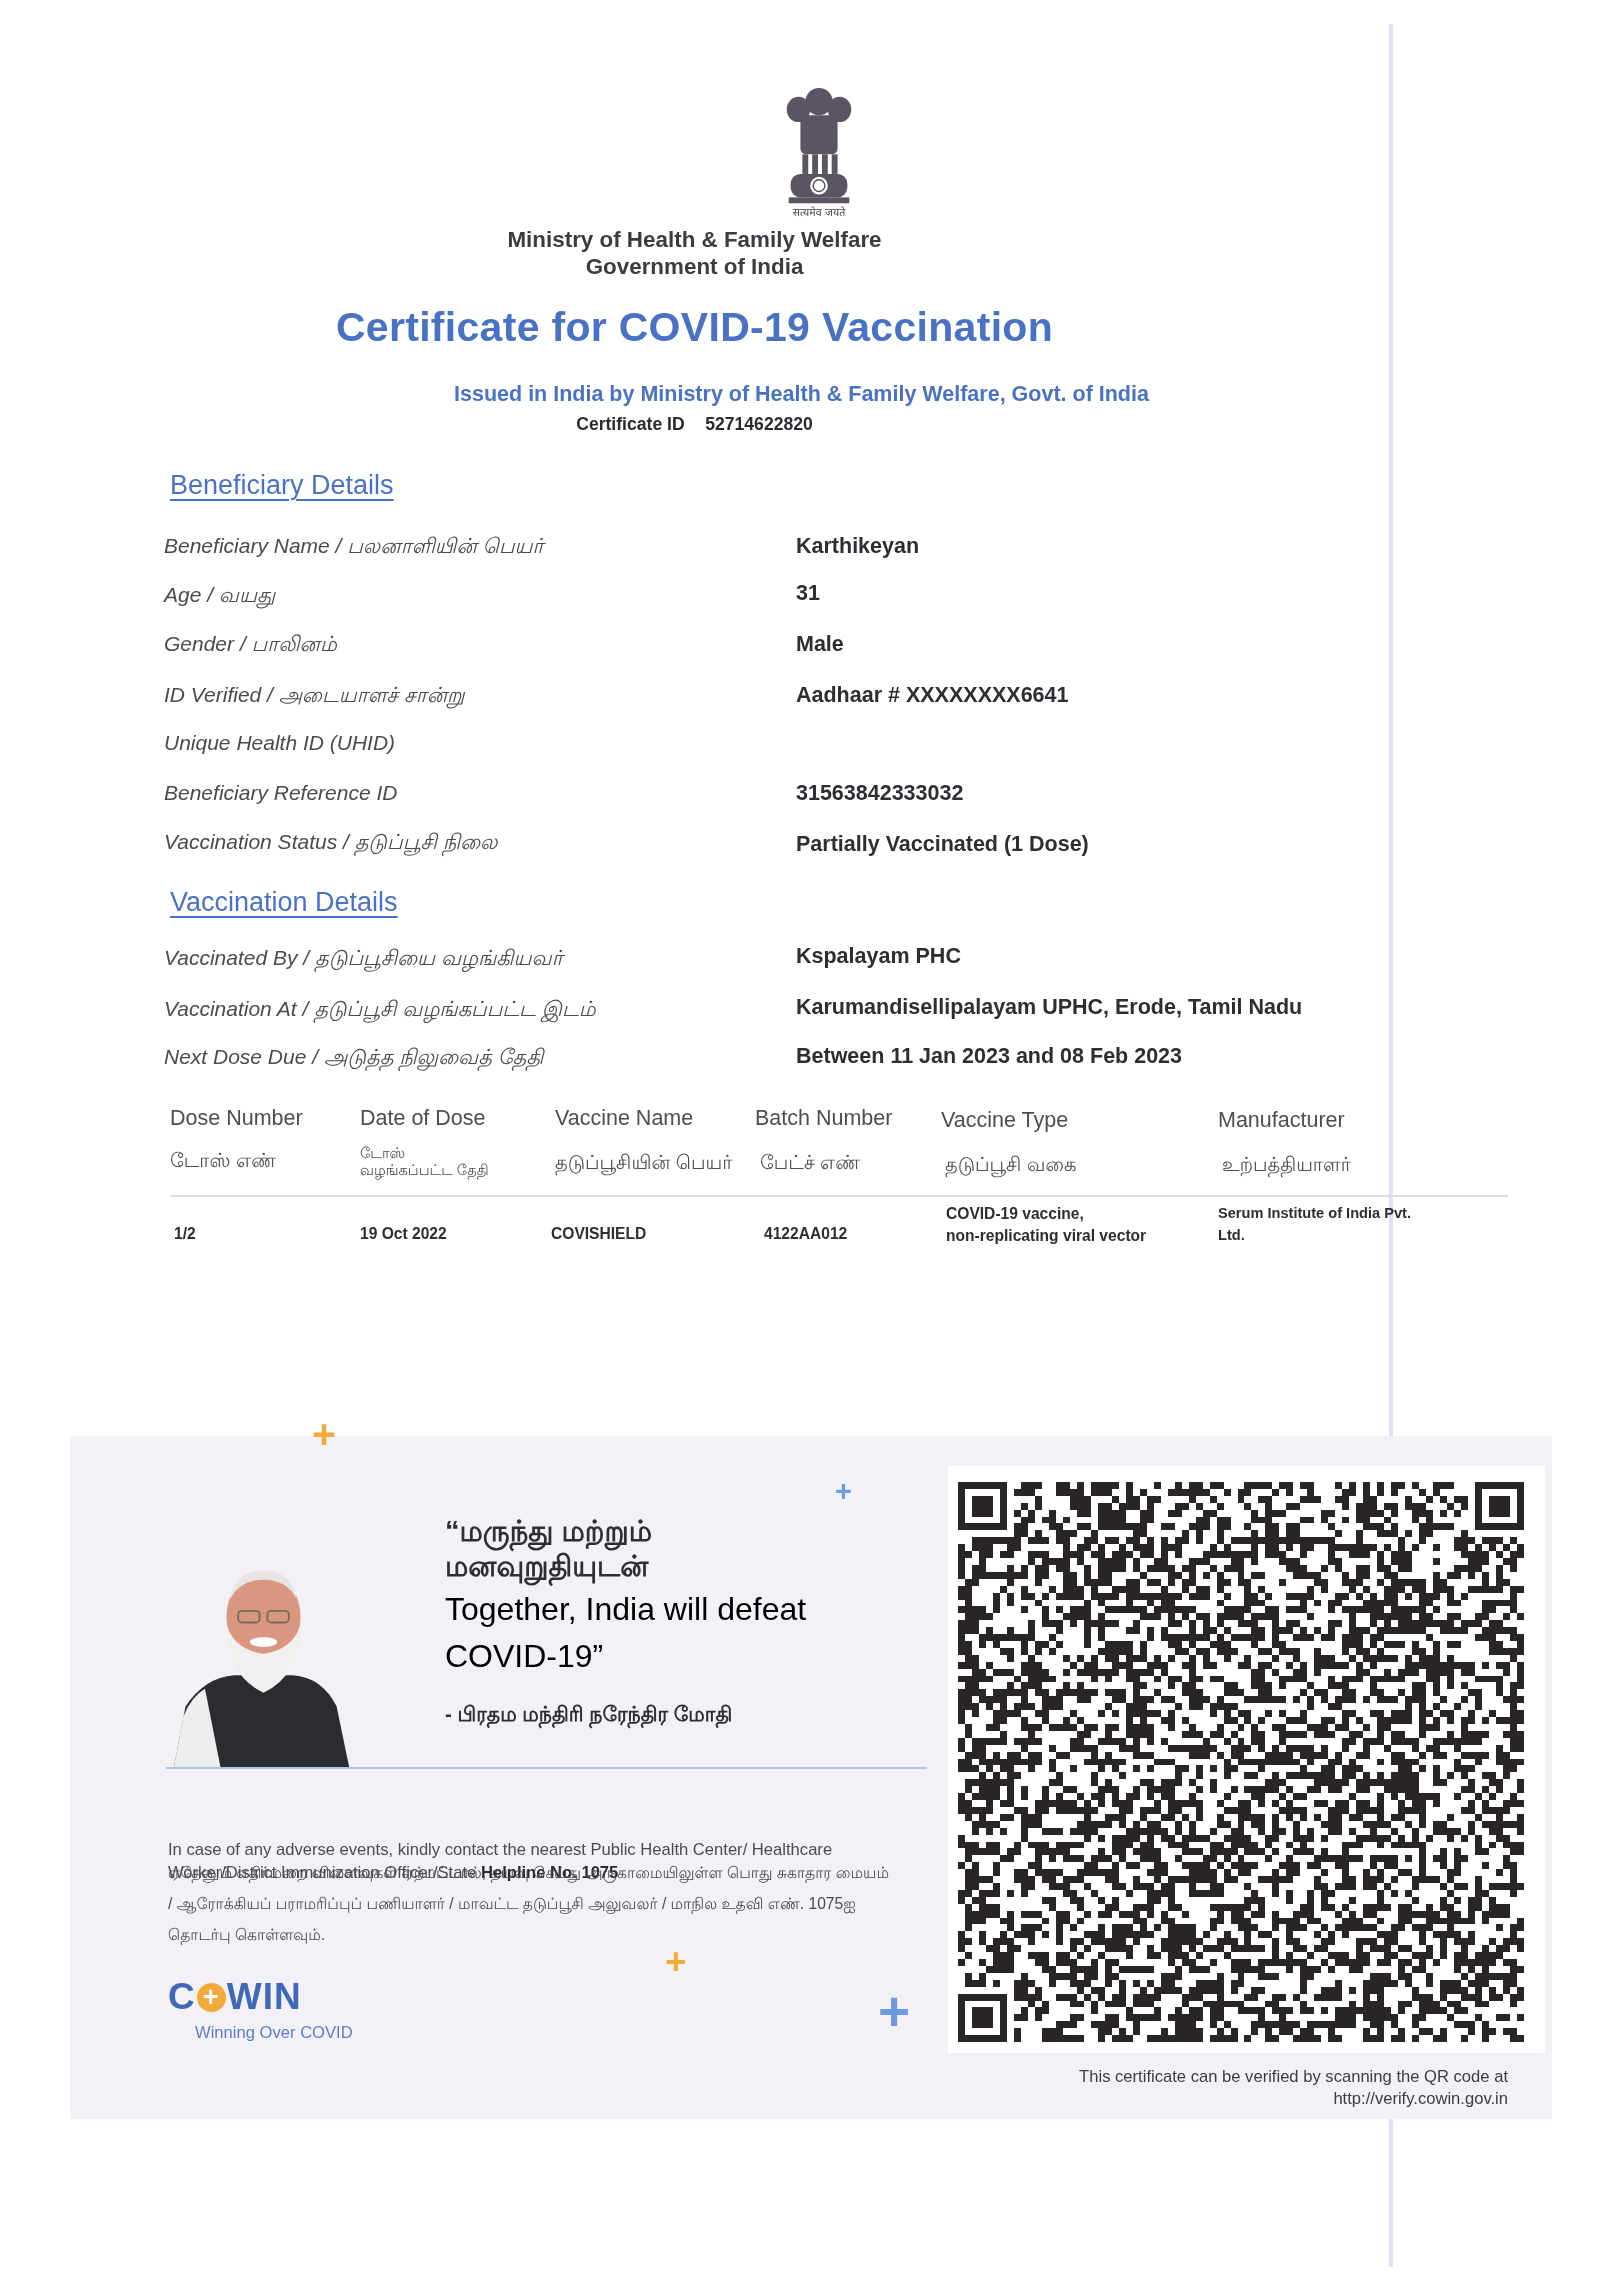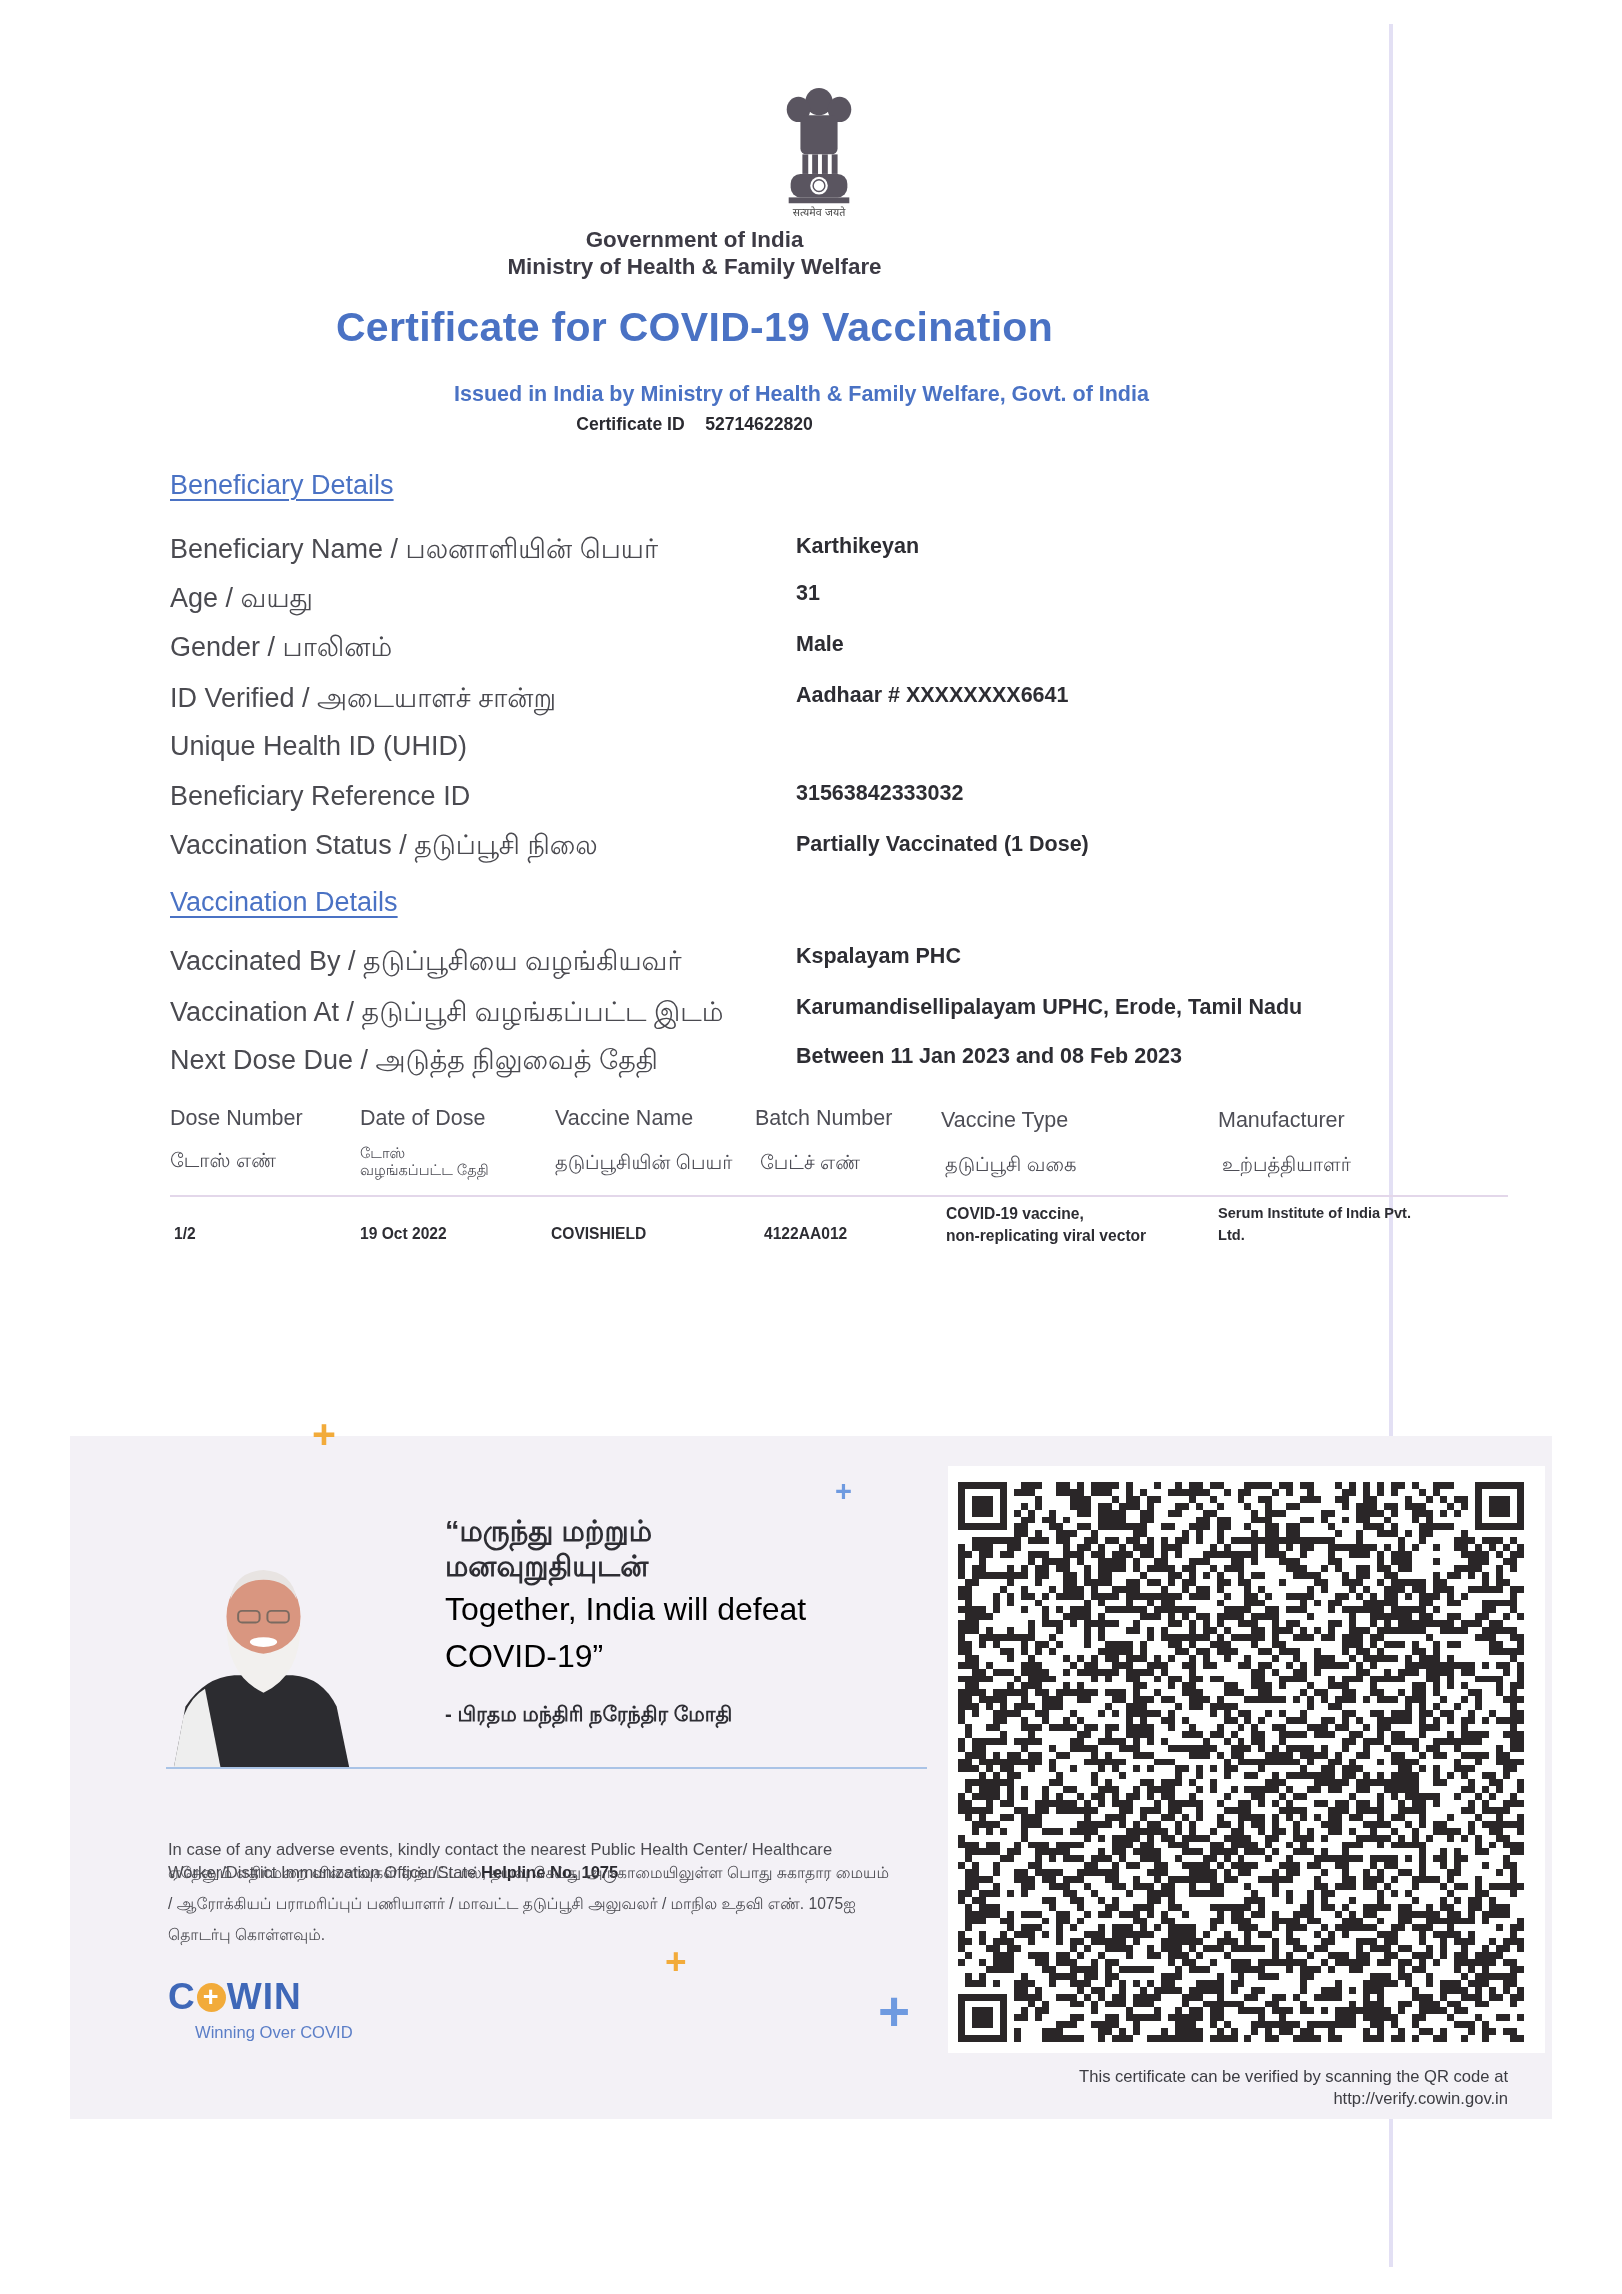--- a/index.html
+++ b/index.html
@@ -16,21 +16,21 @@
   .emblem { left: 775px; top: 80px; width: 88px; height: 137px; }
   .motto { left: 770px; top: 205px; width: 98px; text-align: center; font-family: "DejaVu Serif", serif; font-size: 10.7px; color: #444; }
   .ministry { left: 0; width: 1389px; top: 226px; text-align: center; font-size: 22.4px; font-weight: bold; color: #3c3a44; line-height: 27px; }
   .title { left: 0; width: 1389px; top: 304px; text-align: center; font-size: 41px; font-weight: bold; color: #4a72c4; letter-spacing: 0.3px; }
   .subtitle { left: 0; width: 1603px; top: 366px; text-align: center; font-size: 21.5px; font-weight: bold; color: #4a72c4; margin-top: 16px; }
   .cert-id { left: 0; width: 1389px; top: 414px; text-align: center; font-size: 17.6px; font-weight: bold; color: #2a2a30; }
   .cert-id span + span { margin-left: 15.6px; }
 
   
   .section-title { font-size: 27px; color: #4a72c4; text-decoration: underline; text-underline-offset: 4.9px; text-decoration-thickness: 2px; }
-  .row-label { position: absolute; left: 170px; font-size: 27px; color: #4a4a50; }
+  .row-label { position: absolute; left: 164px; font-size: 21px; color: #4a4a50; font-style: italic; }
   .row-value { position: absolute; left: 796px; font-size: 21.5px; font-weight: bold; color: #2d2d33; }
 
   
   .th { position: absolute; font-size: 21.5px; color: #4d4d55; }
   .th-ta { position: absolute; font-size: 19.5px; color: #4d4d55; line-height: 19.5px; }
   .th-ta.small { font-size: 14.6px; line-height: 16.6px; }
   .td { position: absolute; font-size: 15.6px; font-weight: bold; color: #2d2d33; line-height: 21.5px; }
   .tbl-divider { position: absolute; left: 170px; top: 1195px; width: 1338px; height: 2px; background: #e3d7ea; }
 
   
@@ -70,22 +70,22 @@
     <rect x="48" y="76" width="6" height="20"></rect>
     <rect x="58" y="76" width="6" height="20"></rect>
     <rect x="16" y="96" width="58" height="24" rx="10"></rect>
     <rect x="14" y="120" width="62" height="6"></rect>
   </g>
   <circle cx="45" cy="108" r="9" fill="#fff"></circle>
   <circle cx="45" cy="108" r="6" fill="none" stroke="#5a5560" stroke-width="1.5"></circle>
 </svg>
 <div class="abs motto">सत्यमेव जयते</div>
 <div class="abs ministry">
+  <div>Ministry of Health &amp; Family Welfare</div>
   <div>Government of India</div>
-  <div>Ministry of Health &amp; Family Welfare</div>
 </div>
 <div class="abs title">Certificate for COVID-19 Vaccination</div>
 <div class="abs subtitle">Issued in India by Ministry of Health &amp; Family Welfare, Govt. of India</div>
 <div class="abs cert-id">
   <span>Certificate ID</span>
   <span>52714622820</span>
 </div>
 
 <div class="abs section-title" style="left:170px; top:470px;">Beneficiary Details</div>
 

